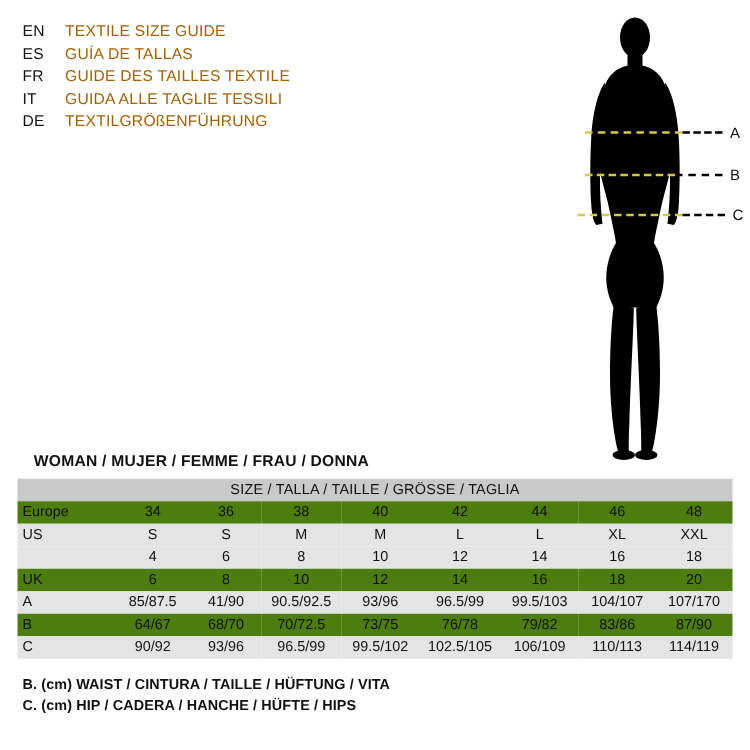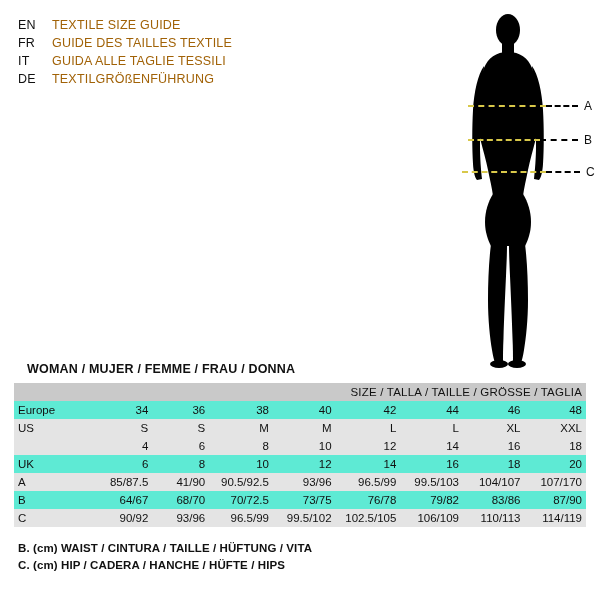--- a/index.html
+++ b/index.html
@@ -93,38 +93,38 @@
   table.size-table td {
     padding: 2px 4px;
     font-weight: normal;
     color: #111;
     line-height: 14px;
   }
   tr.header-row {
     background: #c9c9c9;
   }
   tr.header-row th {
-    text-align: right;
+    text-align: center;
     font-size: 11.5px;
     letter-spacing: 0.2px;
   }
   tr.band {
     background: #e4e4e4;
     margin-top: 37px;
   }
   tr.plain {
-    background: #5eead4;
+    background: #4d7c0f;
   }
   td.label-col, th.label-col {
     width: 88px;
     text-align: left;
     padding-left: 6px;
   }
   td.val {
-    text-align: right;
+    text-align: center;
     width: 60px;
   }
 
   
   .notes {
     position: absolute;
     left: 18px;
     top: 540px;
     width: 560px;
   }
@@ -136,20 +136,24 @@
     color: #111;
   }
 </style>
 </head>
 <body>
 
 <div class="lang-block">
   <div class="lang-row">
     <span class="lang-code">EN</span>
     <span class="lang-text">TEXTILE SIZE GUIDE</span>
+  </div>
+  <div class="lang-row">
+    <span class="lang-code">ES</span>
+    <span class="lang-text">GUÍA DE TALLAS</span>
   </div>
   <div class="lang-row">
     <span class="lang-code">FR</span>
     <span class="lang-text">GUIDE DES TAILLES TEXTILE</span>
   </div>
   <div class="lang-row">
     <span class="lang-code">IT</span>
     <span class="lang-text">GUIDA ALLE TAGLIE TESSILI</span>
   </div>
   <div class="lang-row">

